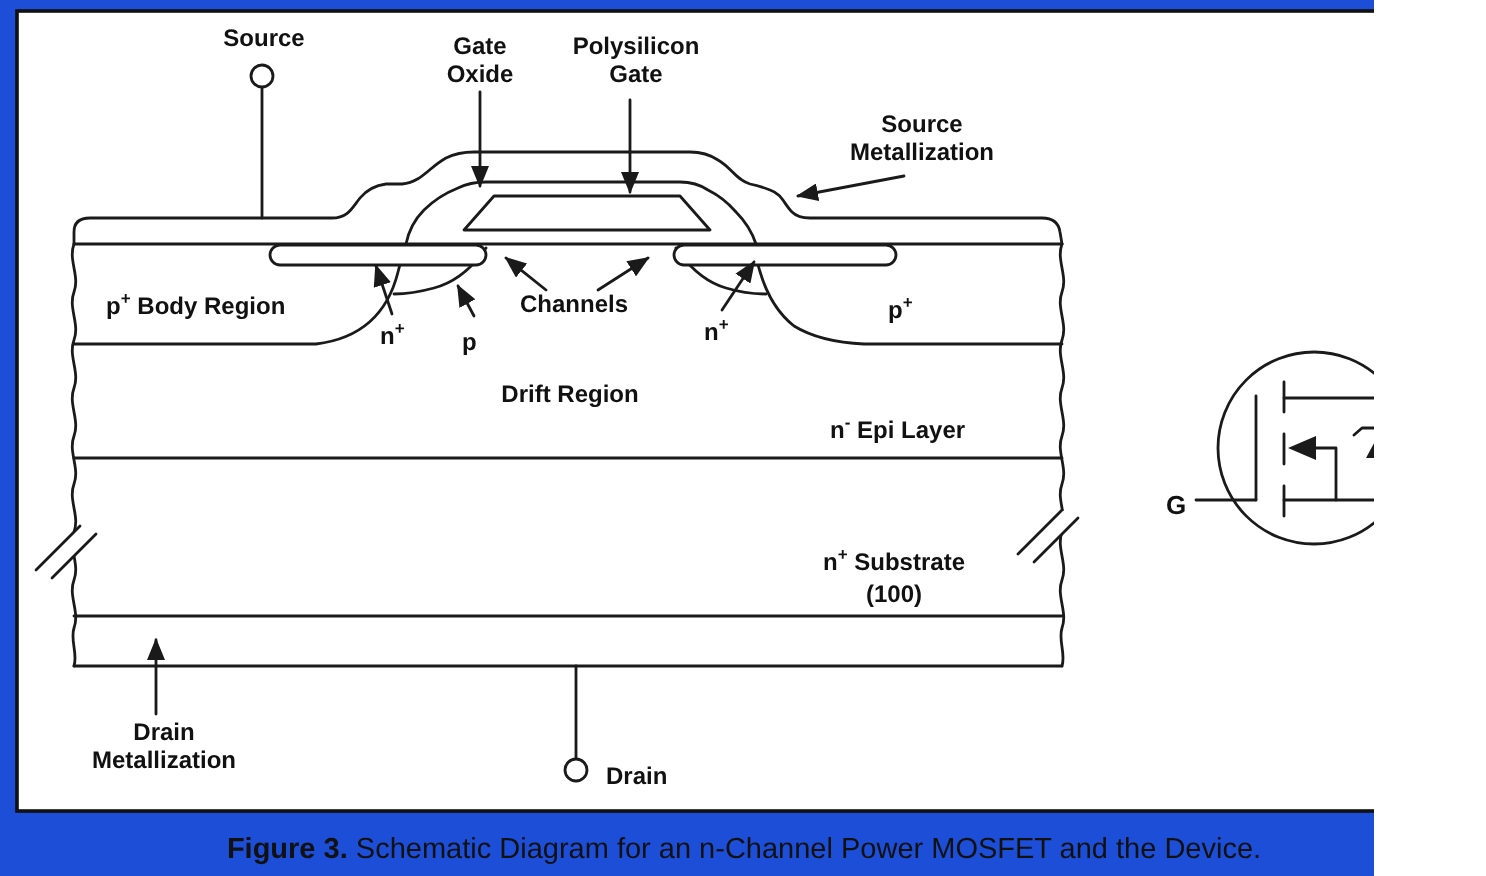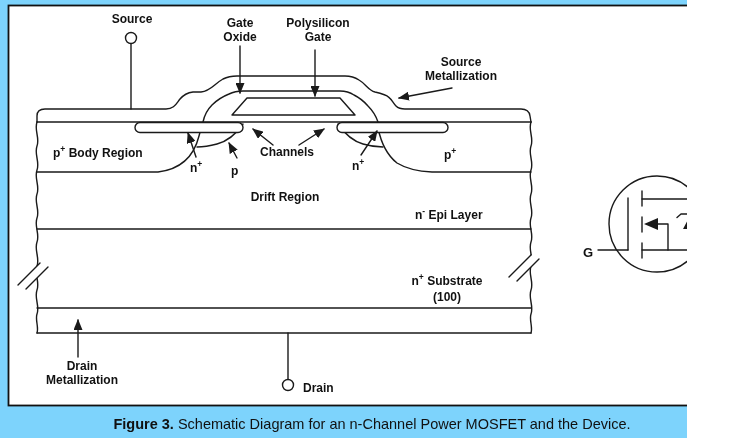--- a/index.html
+++ b/index.html
@@ -1,18 +1,18 @@
 <!DOCTYPE html>
 <html><head>
 <meta charset="utf-8">
 <style>
   html, body { margin: 0; padding: 0; background: #ffffff; }
   .stage {
     width: 687px; height: 438px;
-    background: #7dd3fc;
+    background: #1d4ed8;
     font-family: "Liberation Sans", sans-serif;
     position: relative;
     overflow: hidden;
   }
   svg { display: block; }
   .lbl   { font-family: "Liberation Sans", sans-serif; font-weight: bold; font-size: 12px; fill: #111; }
   .lbl-s { font-family: "Liberation Sans", sans-serif; font-weight: bold; font-size: 13px; fill: #111; }
   .sup   { font-size: 8.5px; font-weight: bold; }
   .cap   { font-family: "Liberation Sans", sans-serif; font-size: 14.5px; fill: #111; }
   .cap-b { font-weight: bold; }

